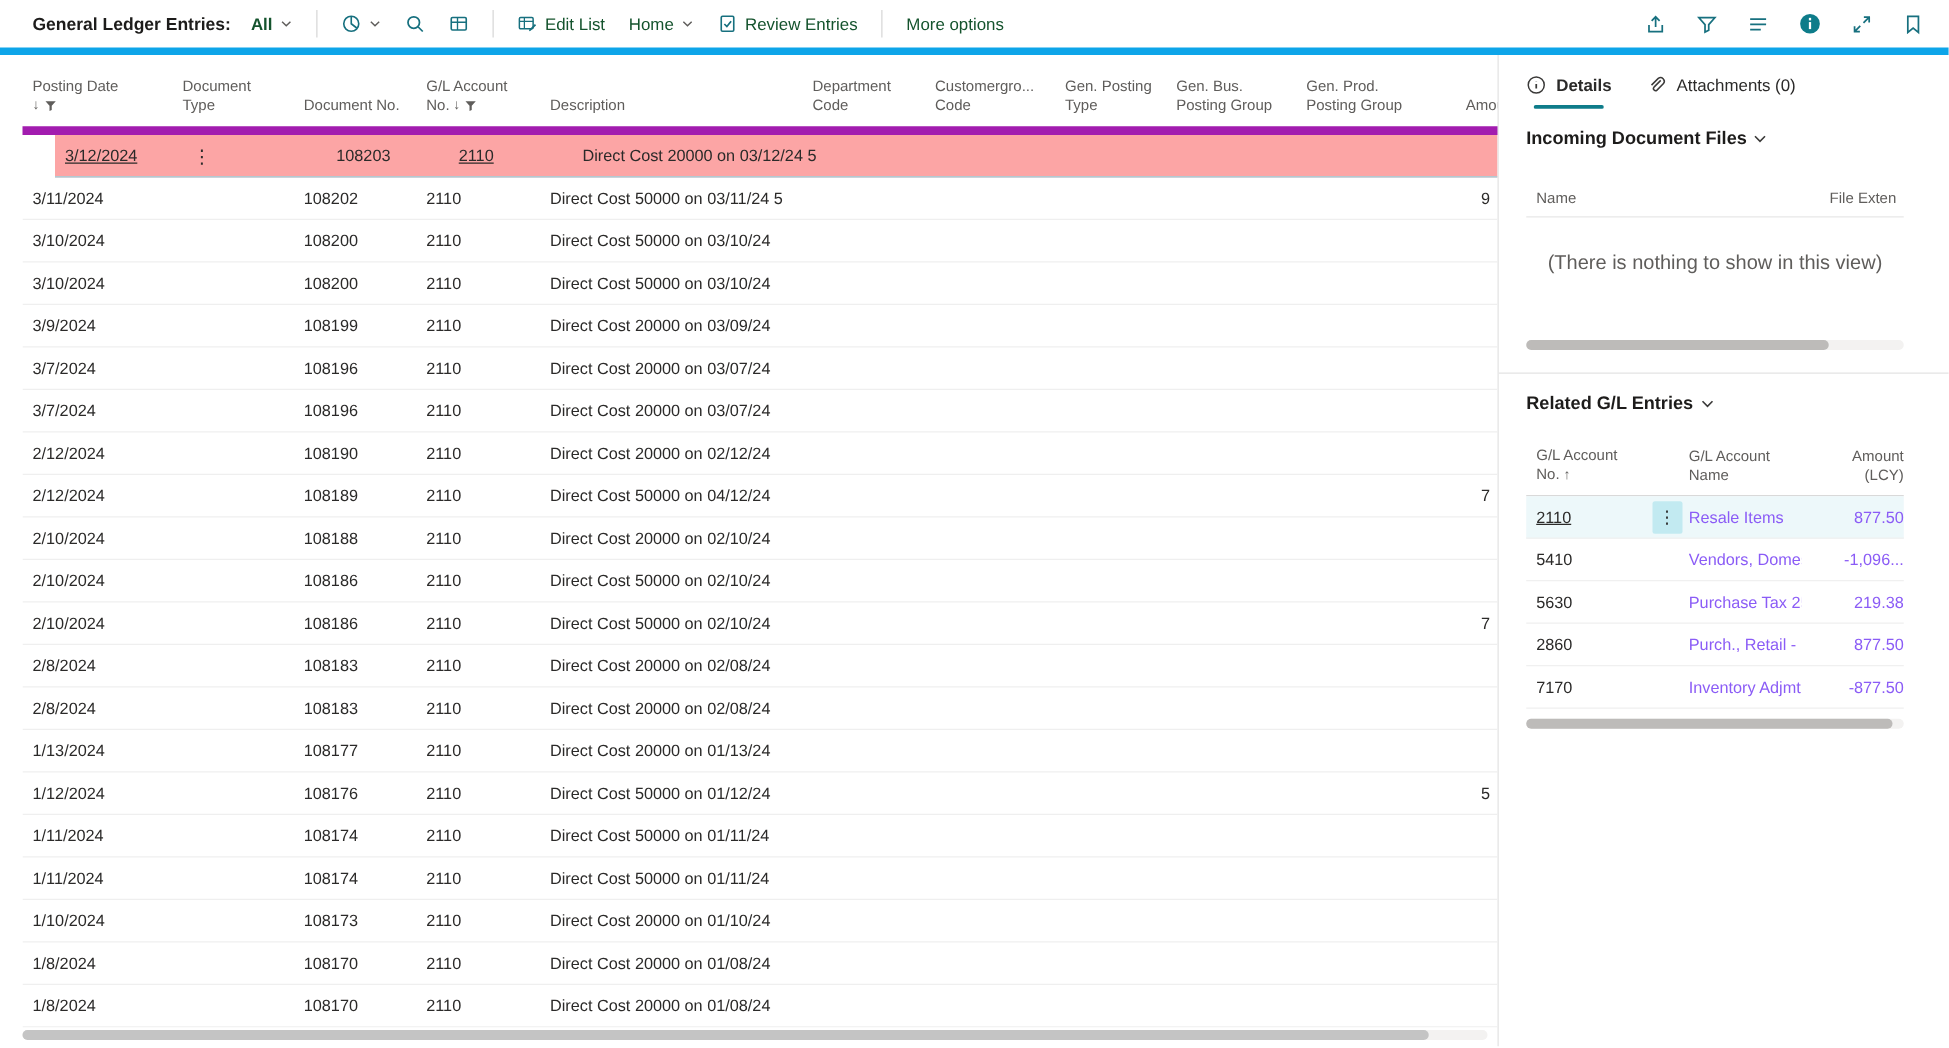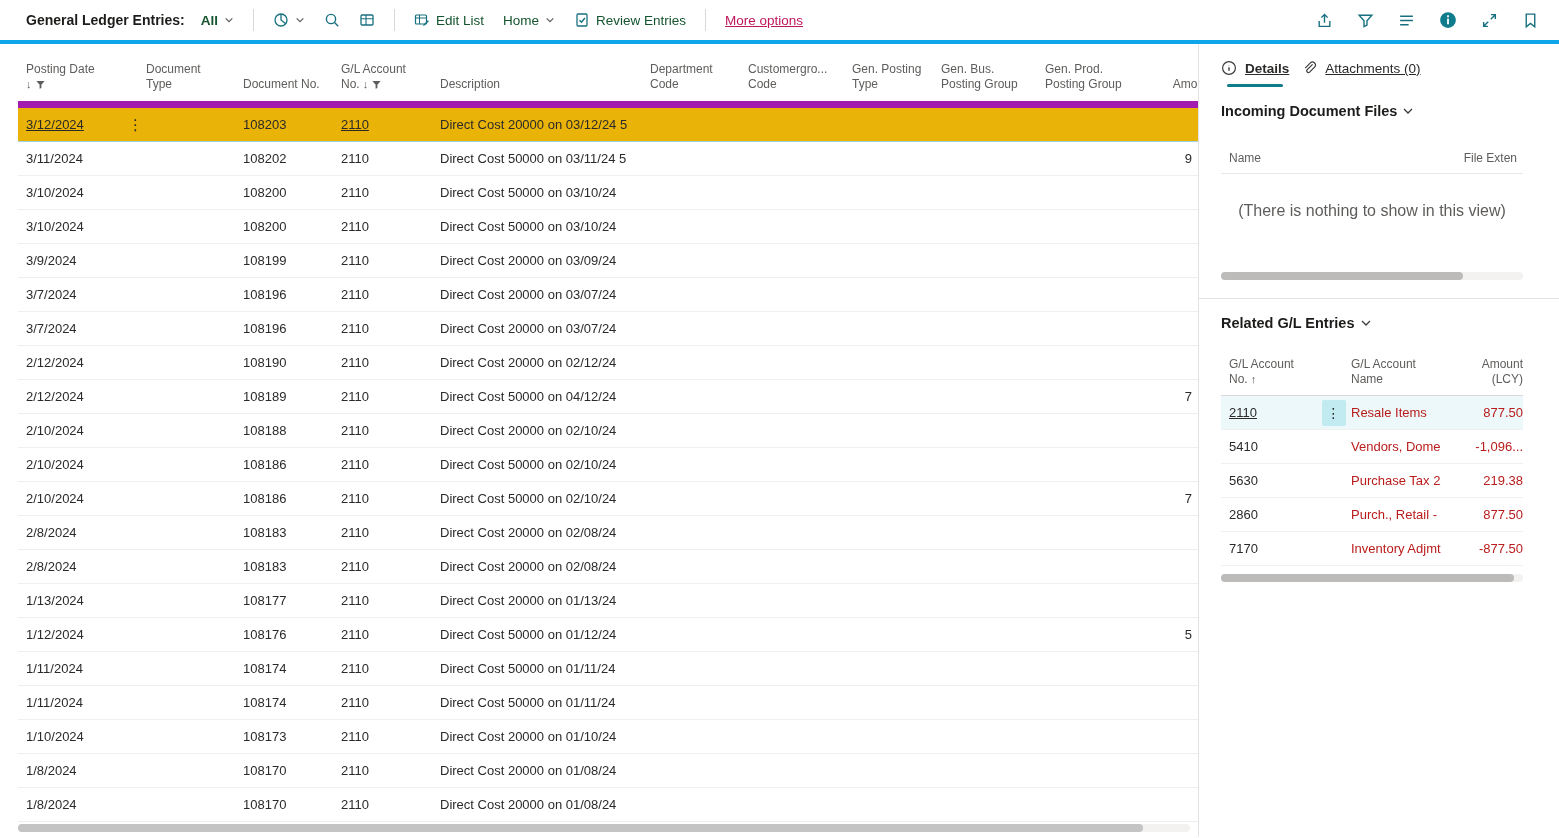--- a/index.html
+++ b/index.html
@@ -3,26 +3,26 @@
 <meta charset="utf-8">
 <style>
   * { box-sizing: border-box; margin: 0; padding: 0; }
   html,body { width:1559px; height:838px; overflow:hidden; background:#fff;
     font-family:"Liberation Sans","DejaVu Sans",sans-serif; color:#2b2a29; }
   svg { display:block; }
   a { text-decoration:none; cursor:pointer; }
 
   
   .toolbar { height:44px; display:flex; align-items:center; gap:13px;
-    padding:0 18px 0 26px; border-bottom:4px solid #0ea5e9; }
+    padding:0 18px 0 26px; border-bottom:6px solid #0ea5e9; }
   .tb-title { font-weight:700; font-size:14px; color:#1d1c1b; white-space:nowrap; }
   .tb-btn { background:none; border:none; display:flex; align-items:center; gap:6px;
     font-family:inherit; font-size:13.5px; color:#14532d; cursor:pointer; padding:4px 3px; white-space:nowrap; }
   .tb-btn .ic { color:#17707f; }
-  .tb-btn.muted { color:#be185d;text-decoration:underline; }
+  .tb-btn.muted { color:#14532d; }
   .tb-sep { width:1px; height:22px; background:#d8d8d8; margin:0 3px; flex:0 0 auto; }
   .tb-view { font-weight:600; }
   .chev { color:#5f5d5b; }
   .tb-right { margin-left:auto; display:flex; align-items:center; gap:20px; }
   .tb-iconbtn { background:none; border:none; cursor:pointer; color:#17707f; padding:2px; }
 
   
   .content { display:flex; height:793px; }
   .divider-v { width:1px; background:#e3e3e3; }
 
@@ -45,32 +45,32 @@
   .col-dept         { width:98px;  }
   .col-cust         { width:104px; }
   .col-gen_type     { width:89px;  }
   .col-gen_bus      { width:104px; }
   .col-gen_prod     { width:115px; }
   .col-amount       { flex:1; min-width:0; text-align:right; }
 
   .grid-body { flex:1; overflow:hidden; }
   .g-row { display:flex; height:34px; align-items:center; border-bottom:1px solid #efefef;
     font-size:13px; position:relative; }
-  .g-row.selected { background:#eab308; border-bottom-color:#9ad4df; }
+  .g-row.selected { background:#fca5a5; border-bottom-color:#9ad4df;margin-left:26px; }
   .g-cell { padding:0 6px 0 8px; white-space:nowrap; overflow:hidden; }
   .u { text-decoration:underline; }
   .row-menu { position:absolute; left:104px; top:0; height:34px; display:flex; align-items:center;
     font-size:15px; letter-spacing:0; color:#2b2a29; cursor:pointer; padding:0 6px; }
   .grid-hscroll { height:15px; display:flex; align-items:center; padding:0 8px 3px 0; }
   .grid-hscroll .track { position:relative; height:8px; width:100%; background:#f3f2f1; border-radius:4px; }
   .grid-hscroll .thumb { position:absolute; left:0; top:0; bottom:0; width:96%; background:#c4c4c4; border-radius:4px; }
 
   
   .factbox { width:360px; padding:0 36px 0 22px; display:flex; flex-direction:column; }
-  .fb-tabs { display:flex; gap:12px; padding-top:16px;text-decoration:underline; }
+  .fb-tabs { display:flex; gap:28px; padding-top:16px; }
   .fb-tab { display:flex; align-items:center; gap:8px; font-size:13.5px; color:#2b2a29;
     padding-bottom:11px; position:relative; cursor:pointer; }
   .fb-tab .ic { color:#3b3a39; }
   .fb-tab.active { font-weight:700; }
   .fb-tab.active::after { content:""; position:absolute; left:6px; right:6px; bottom:0;
     height:3px; border-radius:2px; background:#0e7c8a; }
   .fb-sec-title { display:flex; align-items:center; gap:5px; font-size:14.5px; font-weight:700;
     color:#1d1c1b; margin-top:16px; cursor:pointer; }
   .mini-head { display:flex; justify-content:space-between; color:#5f5d5b; font-size:12px;
     margin-top:32px; padding:0 6px 8px 8px; border-bottom:1px solid #e8e8e8; }
@@ -84,21 +84,21 @@
     margin-top:26px; padding-bottom:8px; border-bottom:1px solid #d9d9d9; }
   .rel-head .l1,.rel-head .l2 { line-height:15px; }
   .rc-no   { width:95px; padding-left:8px; }
   .rc-menu { width:35px; display:flex; align-items:center; justify-content:center; }
   .rc-name { flex:1; min-width:0; white-space:nowrap; overflow:hidden; }
   .rc-amt  { width:82px; text-align:right; white-space:nowrap; }
   .rel-row { display:flex; align-items:center; height:34px; border-bottom:1px solid #f0f0f0; font-size:13px; }
   .rel-row.selected { background:#edf8fa; }
   .menu-box { width:24px; height:26px; background:#c2eaf1; border-radius:2px; display:flex;
     align-items:center; justify-content:center; font-size:14px; cursor:pointer; }
-  .link { color:#b91c1c; }
+  .link { color:#8b5cf6; }
 </style>
 </head>
 <body>
 
 <div class="toolbar">
   <span class="tb-title">General Ledger Entries:</span>
 
   <button class="tb-btn tb-view">
     <span>All</span>
     <span class="chev">

